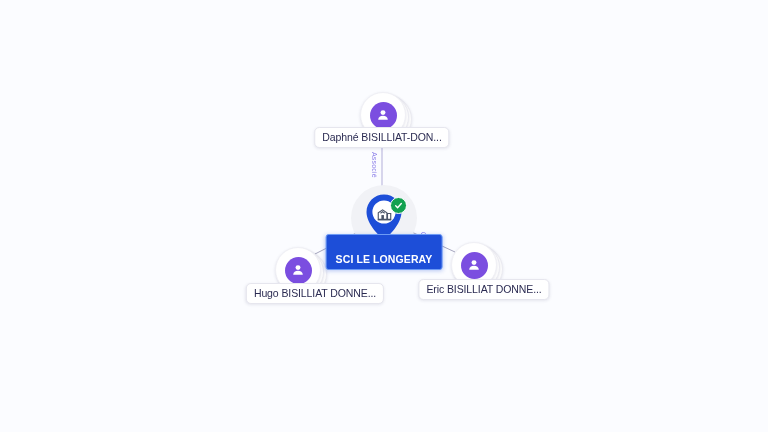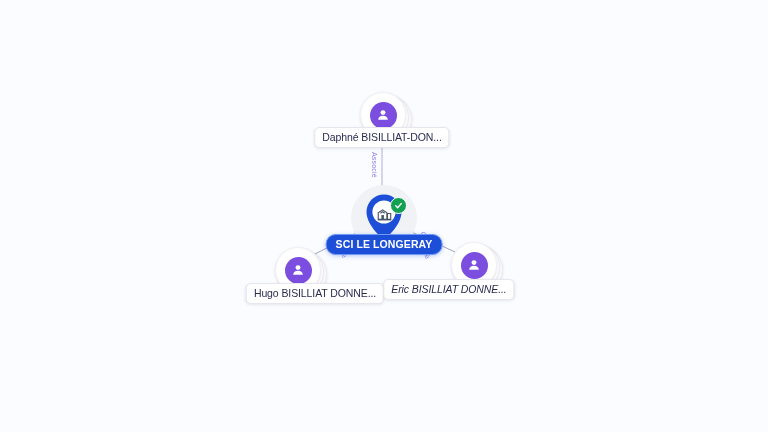--- a/index.html
+++ b/index.html
@@ -119,22 +119,22 @@
     border: 1.5px solid #ffffff;
     display: flex;
     align-items: center;
     justify-content: center;
   }
   .company-chip {
     position: absolute;
     transform: translateX(-50%);
     background: #1d4ed8;
     border: 1.5px solid #6d9bf5;
-    border-radius: 10px;
-    padding: 3px 9px 4px 9px;
+    border-radius: 3px;
+    padding: 18px 9px 4px 9px;
     font-size: 10.5px;
     font-weight: 700;
     color: #ffffff;
     white-space: nowrap;
     letter-spacing: 0.1px;
     box-shadow: 0 1px 4px rgba(29,78,216,0.30);
   }
 
   
   .edge-label {
@@ -204,21 +204,21 @@
     <div class="stack-card c2"></div>
     <div class="stack-card c1">
       <div class="avatar-circle">
         <svg width="16" height="16" viewBox="0 0 24 24" fill="#ffffff">
           <circle cx="12" cy="8.4" r="3.7"></circle>
           <path d="M4.8 19.2c0-3.8 3.3-5.9 7.2-5.9s7.2 2.1 7.2 5.9z"></path>
         </svg>
       </div>
     </div>
   </div>
-  <div class="node-chip" style="left:449px; top:279px;font-style:italic;">Eric BISILLIAT DONNE...</div>
+  <div class="node-chip" style="left:484px; top:279px;">Eric BISILLIAT DONNE...</div>
 
   <div id="company-node" style="left:384px; top:218px;">
     <div class="pin-halo"></div>
     <div class="pin-shape">
       <svg width="42" height="50" viewBox="0 0 42 50" xmlns="http://www.w3.org/2000/svg">
         <path d="M21 1.5C11.3 1.5 3.5 9.3 3.5 19c0 12.2 13.6 24.6 16.2 26.9a1.9 1.9 0 0 0 2.6 0C24.9 43.6 38.5 31.2 38.5 19 38.5 9.3 30.7 1.5 21 1.5z" fill="#1d4ed8"></path>
         <circle cx="21" cy="19" r="11.6" fill="#ffffff"></circle>
       </svg>
     </div>
     <div class="pin-icon">

